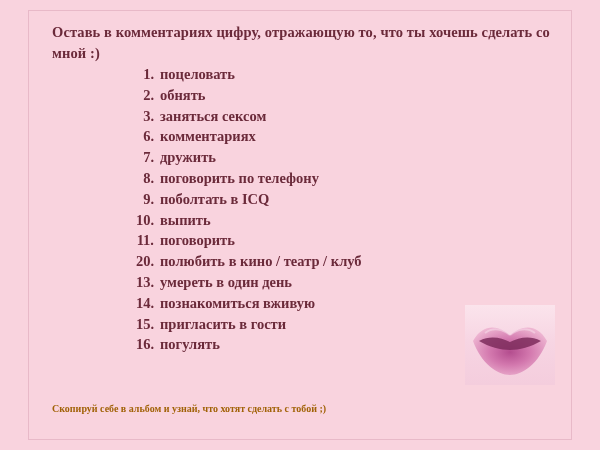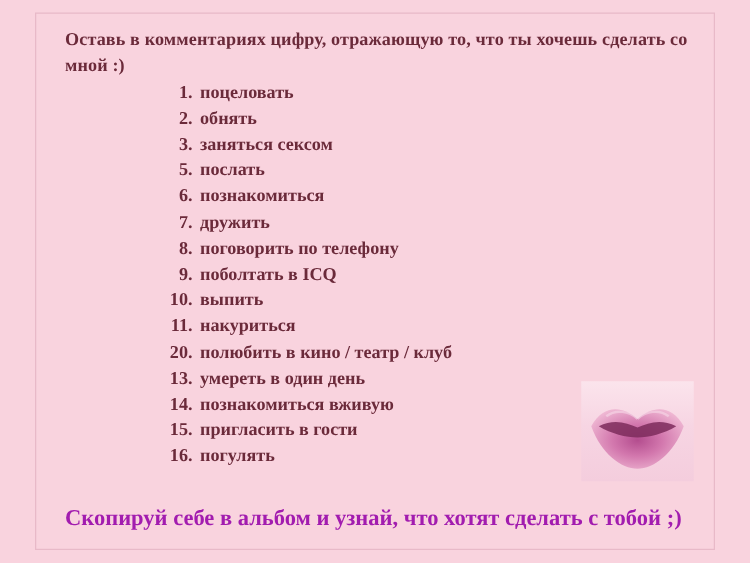--- a/index.html
+++ b/index.html
@@ -61,23 +61,23 @@
     display: inline-block;
     min-width: 26px;
     text-align: right;
     margin-right: 6px;
   }
   .outro {
     position: absolute;
     left: 52px;
     top: 402px;
     width: 510px;
-    font-size: 18px;
+    font-size: 10px;
     font-weight: bold;
-    color: #a21caf;
+    color: #a16207;
     line-height: 1.4;
     white-space: nowrap;
   }
   .lips-wrap {
     position: absolute;
     left: 465px;
     top: 305px;
     width: 90px;
     height: 80px;
   }
@@ -98,27 +98,26 @@
 <div class="card">
 
   <div class="frame"></div>
 
   <div class="intro">Оставь в комментариях цифру, отражающую то, что ты хочешь сделать со мной :)</div>
 
   <ul class="list">
     <li><span class="num">1.</span><span>поцеловать</span></li>
     <li><span class="num">2.</span><span>обнять</span></li>
     <li><span class="num">3.</span><span>заняться сексом</span></li>
-    <li><span class="num">5.</span><span>послать</span></li>
-    <li><span class="num">6.</span><span>познакомиться</span></li>
+    <li><span class="num">6.</span><span>комментариях</span></li>
     <li><span class="num">7.</span><span>дружить</span></li>
     <li><span class="num">8.</span><span>поговорить по телефону</span></li>
     <li><span class="num">9.</span><span>поболтать в ICQ</span></li>
     <li><span class="num">10.</span><span>выпить</span></li>
-    <li><span class="num">11.</span><span>накуриться</span></li>
+    <li><span class="num">11.</span><span>поговорить</span></li>
     <li><span class="num">20.</span><span>полюбить в кино / театр / клуб</span></li>
     <li><span class="num">13.</span><span>умереть в один день</span></li>
     <li><span class="num">14.</span><span>познакомиться вживую</span></li>
     <li><span class="num">15.</span><span>пригласить в гости</span></li>
     <li><span class="num">16.</span><span>погулять</span></li>
   </ul>
 
   <div class="lips-wrap">
     <div class="lips-bg"></div>
     <svg class="lips-svg" width="90" height="80" viewBox="0 0 90 80">

